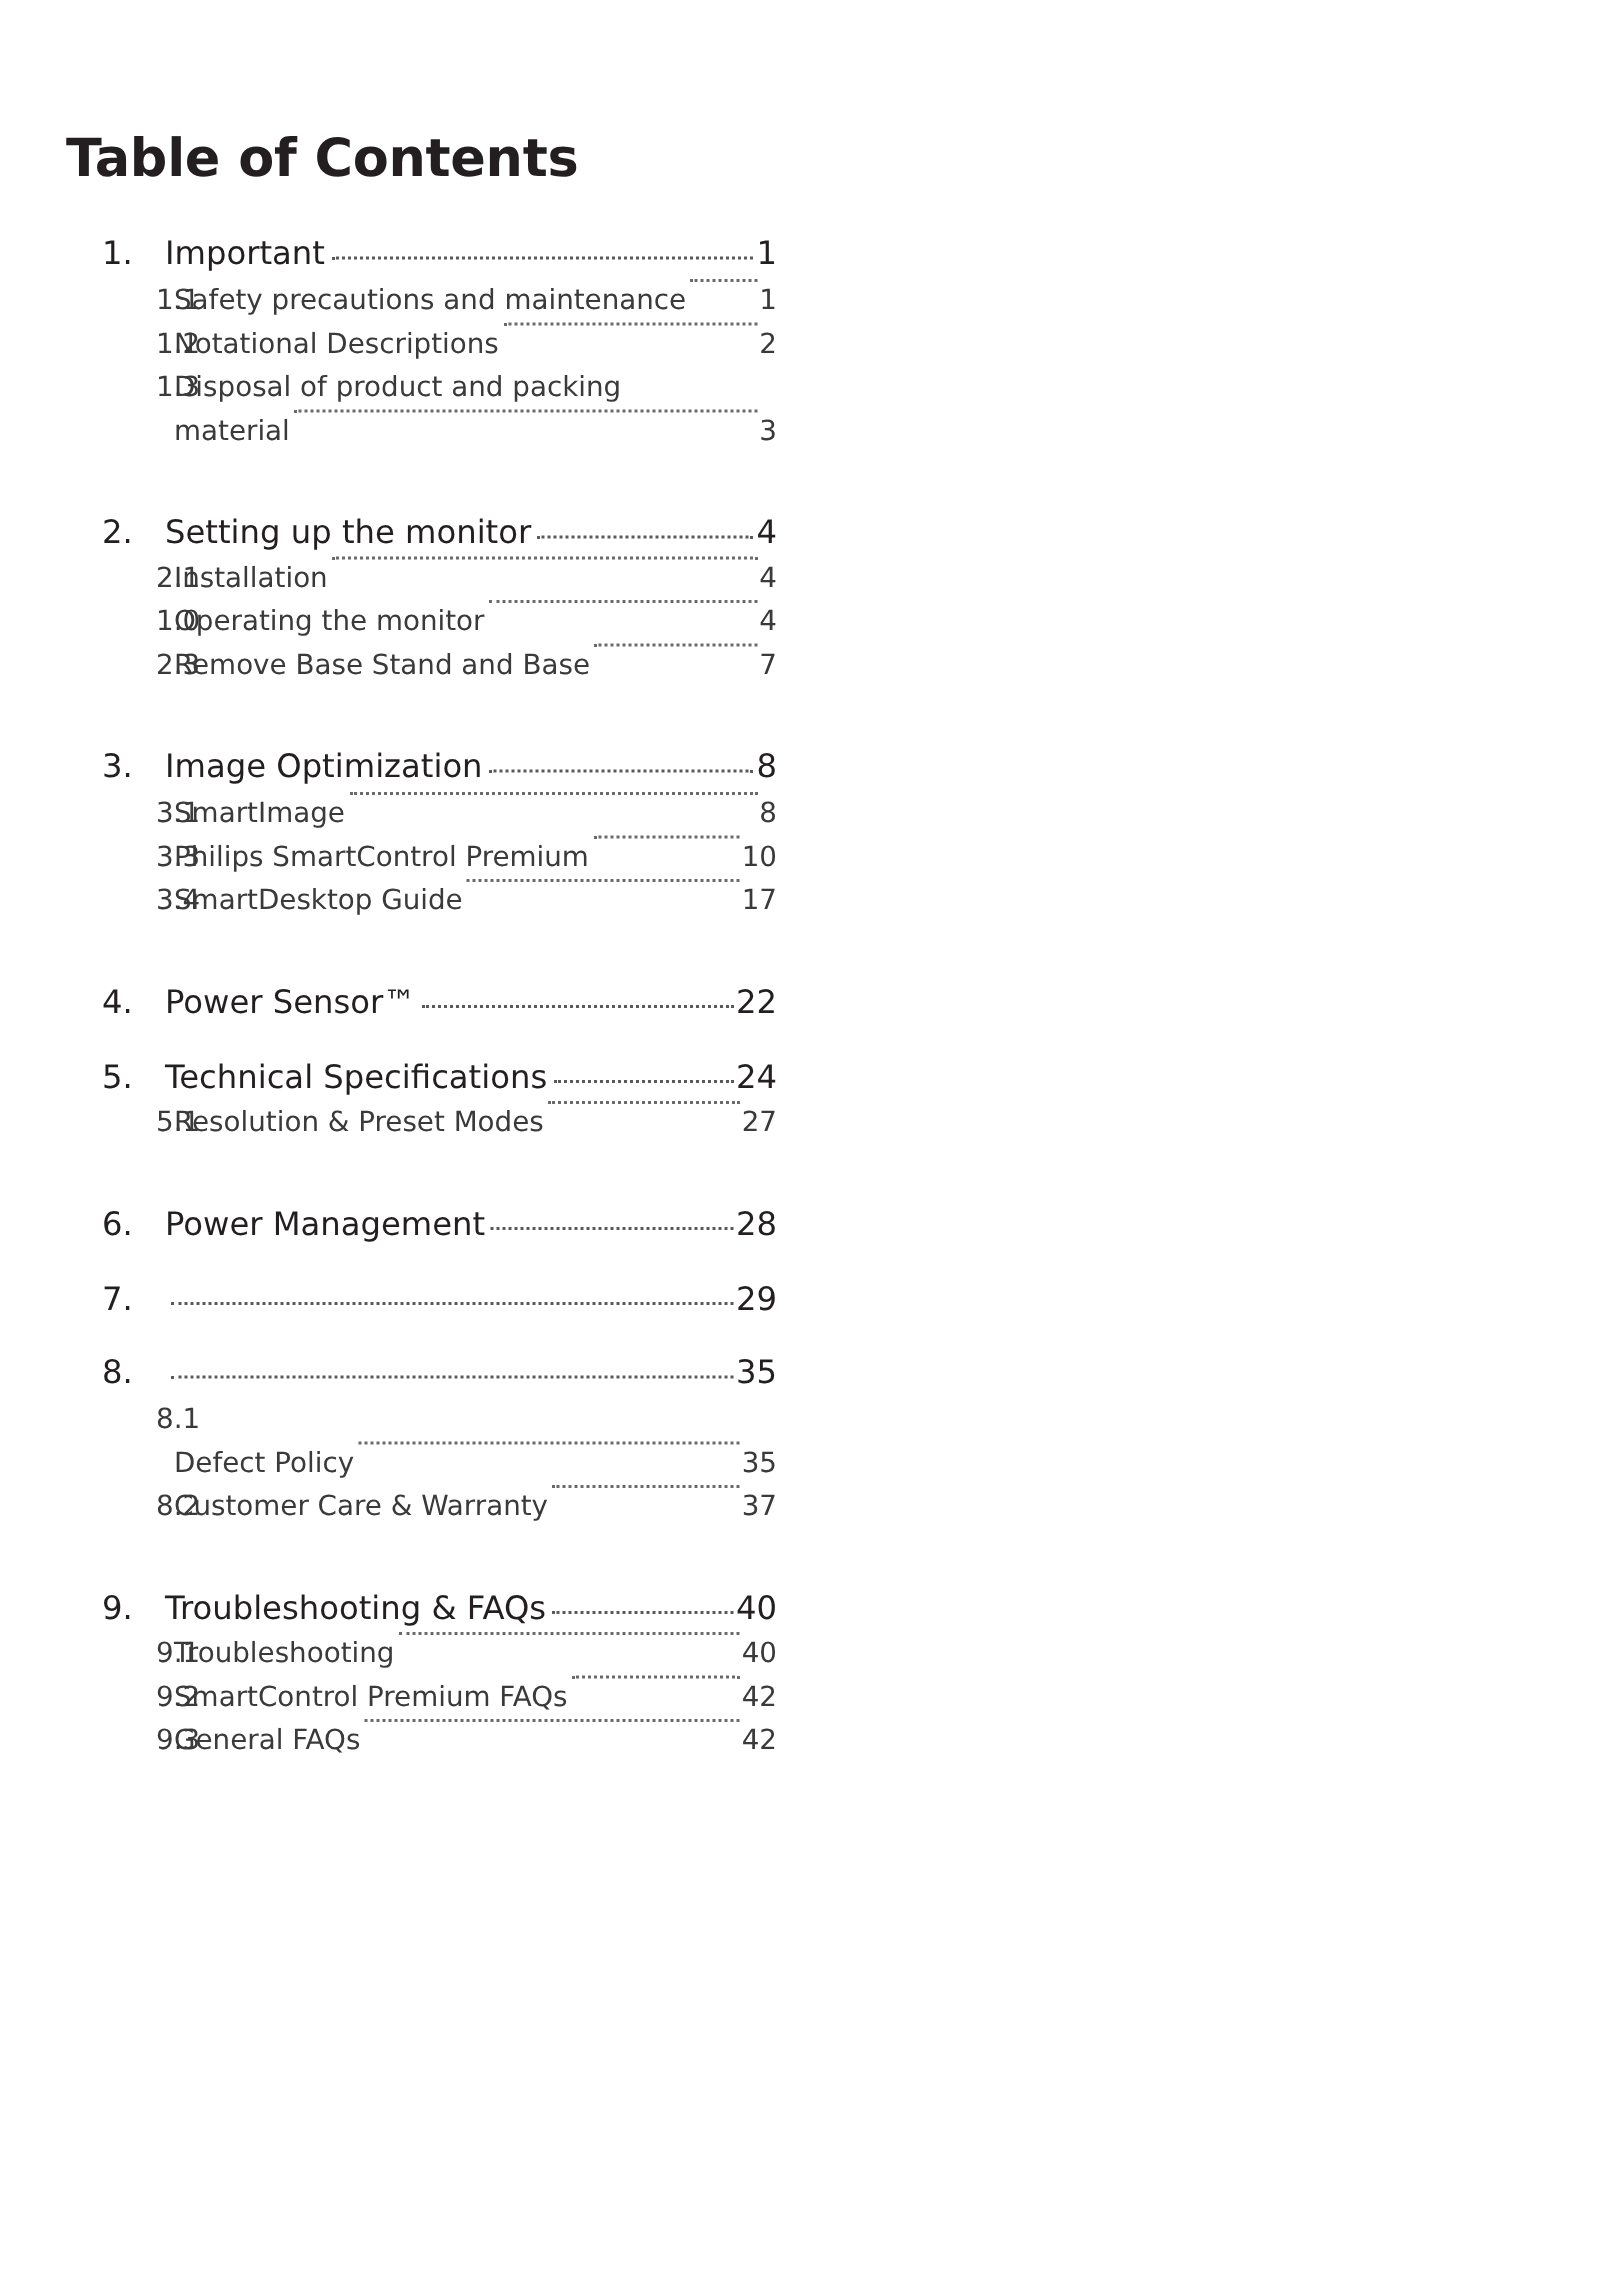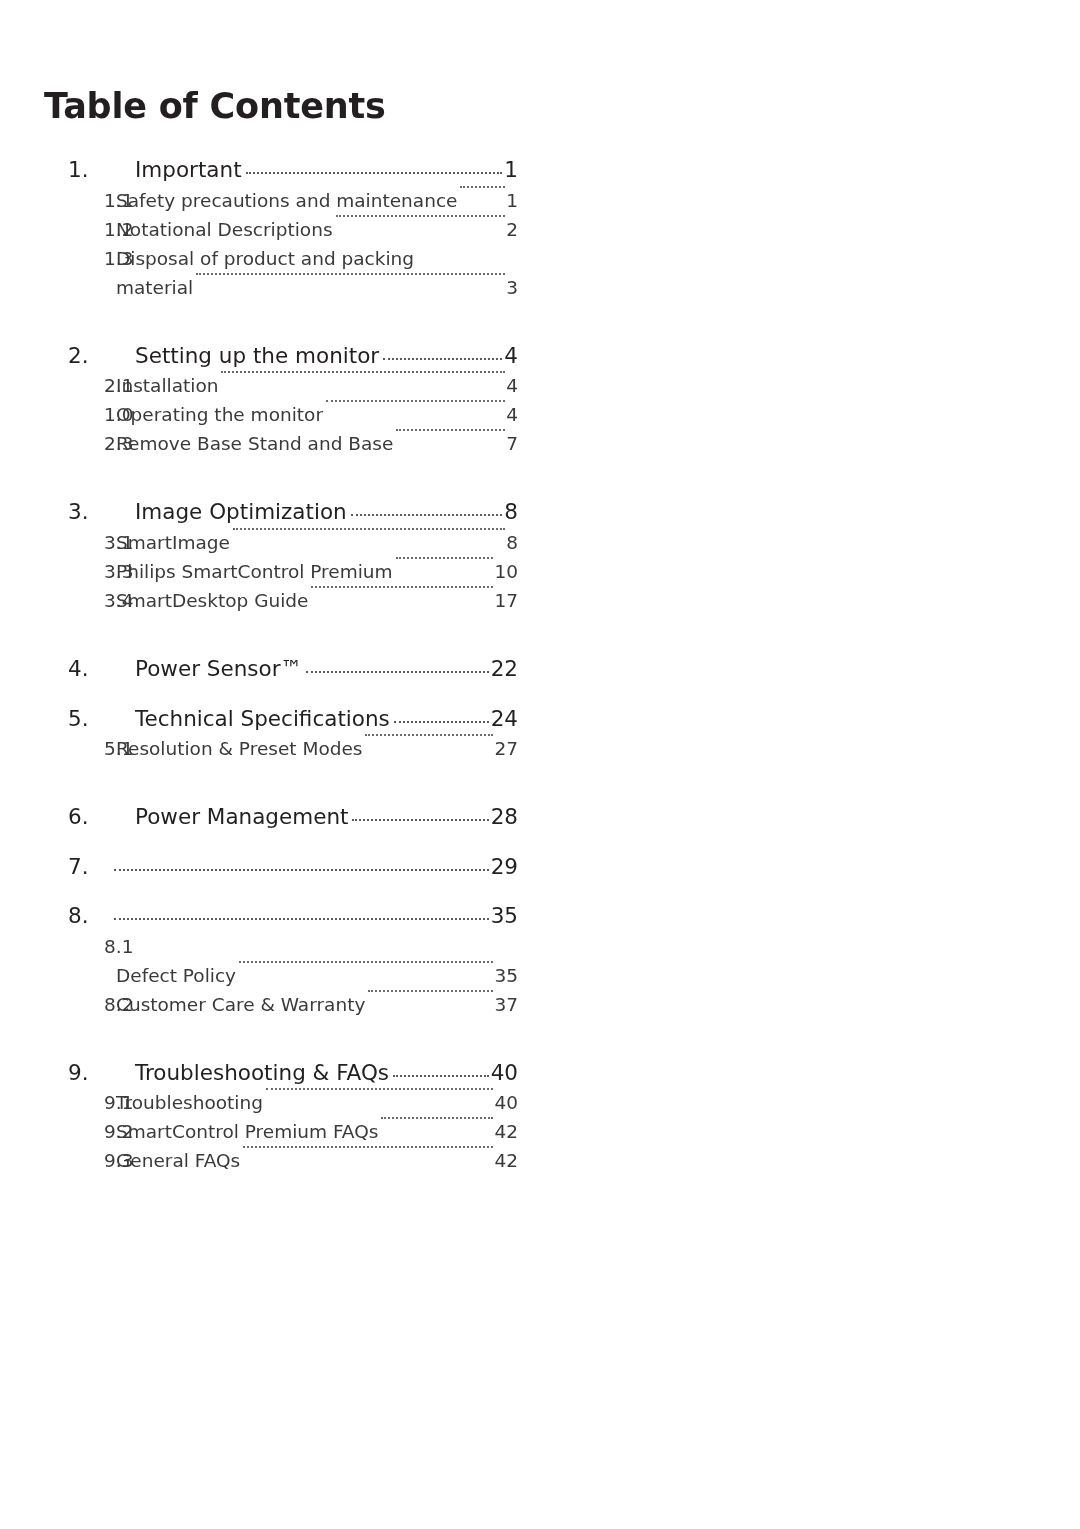--- a/index.html
+++ b/index.html
@@ -47,21 +47,20 @@
     margin-top: 22px;
     margin-bottom: 0;
     line-height: 1.28;
   }
   .entry-l1 .num {
     width: 42px;
     flex: 0 0 42px;
   }
   .entry-l1 .label {
     white-space: nowrap;
-    margin-left: 25px;
   }
   .entry-l1 .leader {
     flex: 1 1 auto;
     margin: 0 2px 0 4px;
     position: relative;
     bottom: 3px;
     border-bottom: 2.2px dotted #5a5a5a;
     min-width: 12px;
     height: 0;
   }

